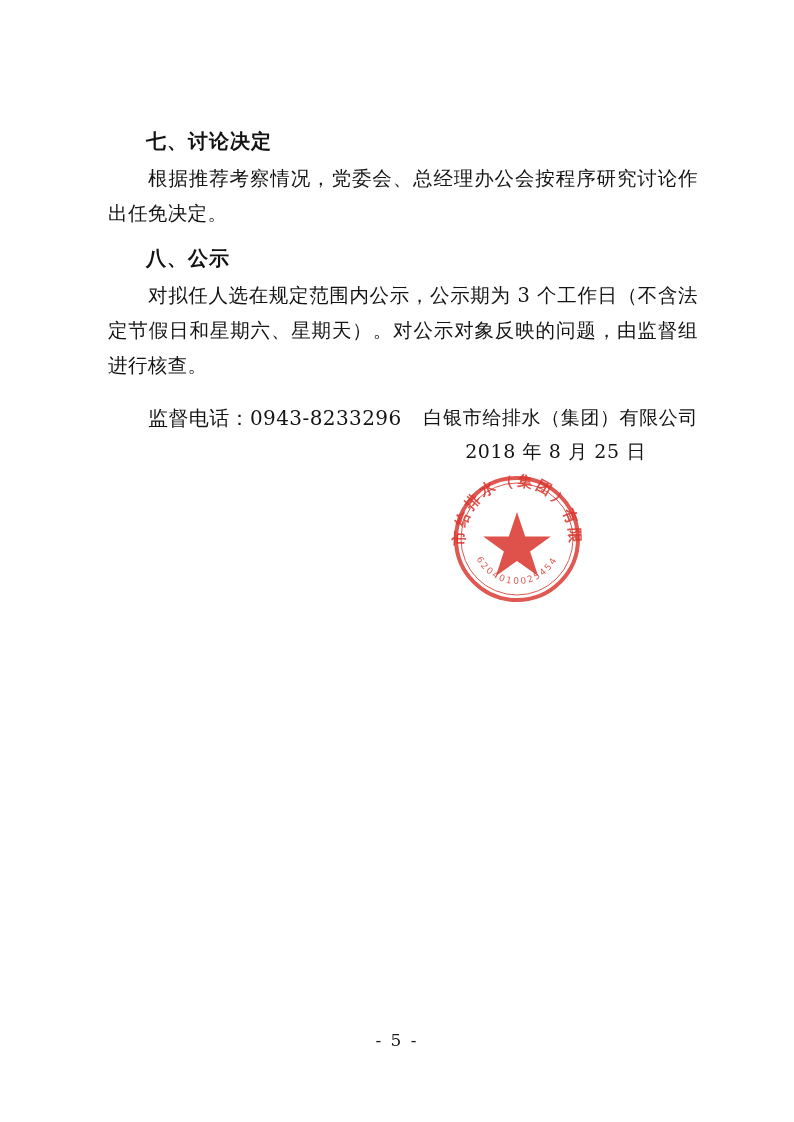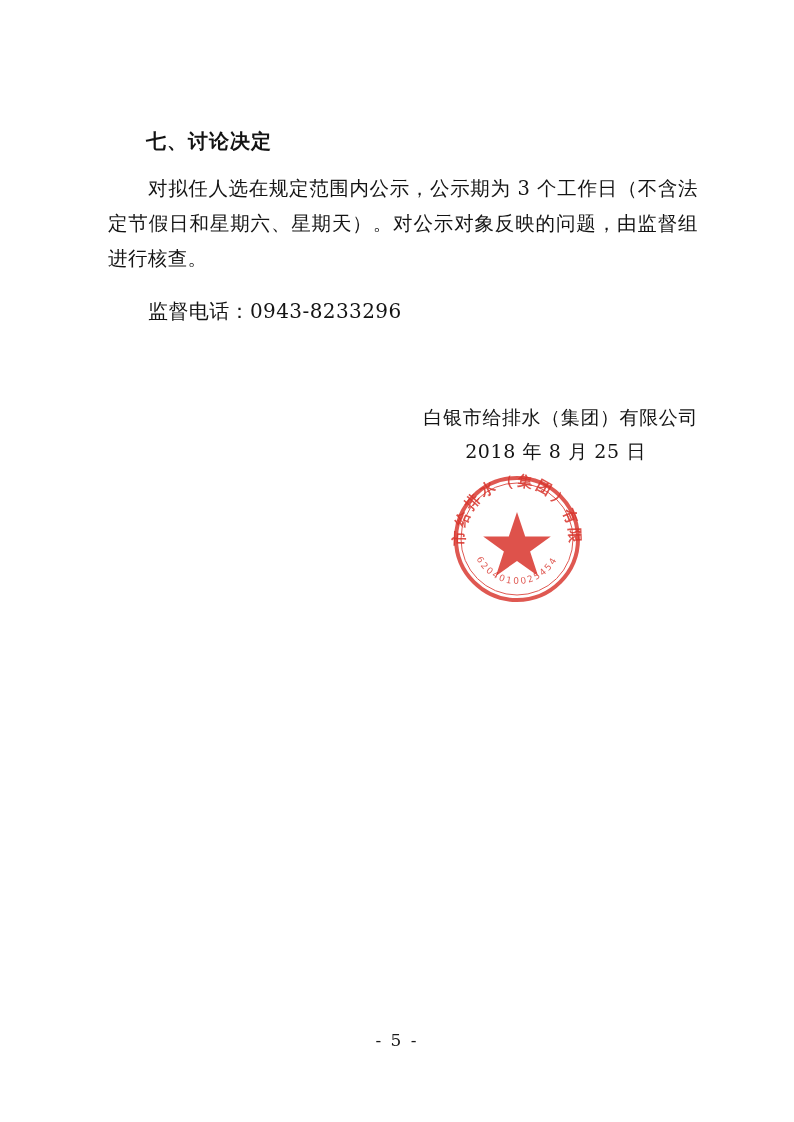--- a/index.html
+++ b/index.html
@@ -96,23 +96,25 @@
   }
 </style>
 </head>
 <body>
 
 <div class="page">
 
   <div class="content">
 
     <h2 class="heading">七、讨论决定</h2>
+    <p class="para">根据推荐考察情况，党委会、总经理办公会按程序研究讨论作出任免决定。</p>
 
     <div class="spacer-sm"></div>
 
+    <h2 class="heading">八、公示</h2>
     <p class="para">对拟任人选在规定范围内公示，公示期为 3 个工作日（不含法定节假日和星期六、星期天）。对公示对象反映的问题，由监督组进行核查。</p>
 
     <p class="phone-line">监督电话：0943-8233296</p>
 
   </div>
 
   <div class="signature-block">
     <div class="sig-line">白银市给排水（集团）有限公司</div>
     <div class="sig-line date">2018 年 8 月 25 日</div>
   </div>

